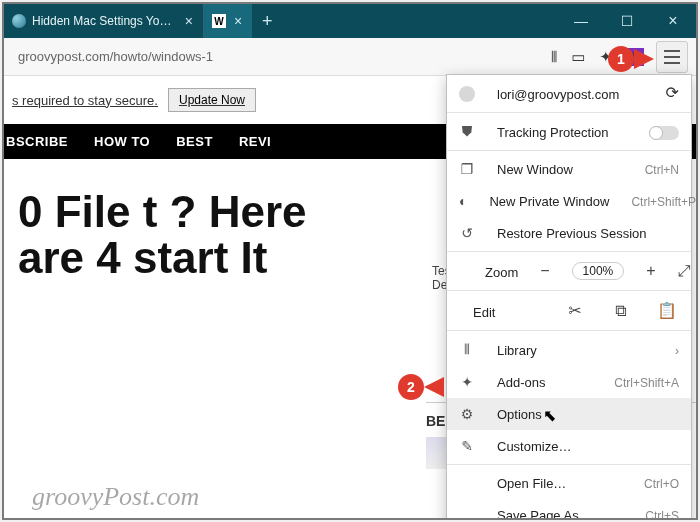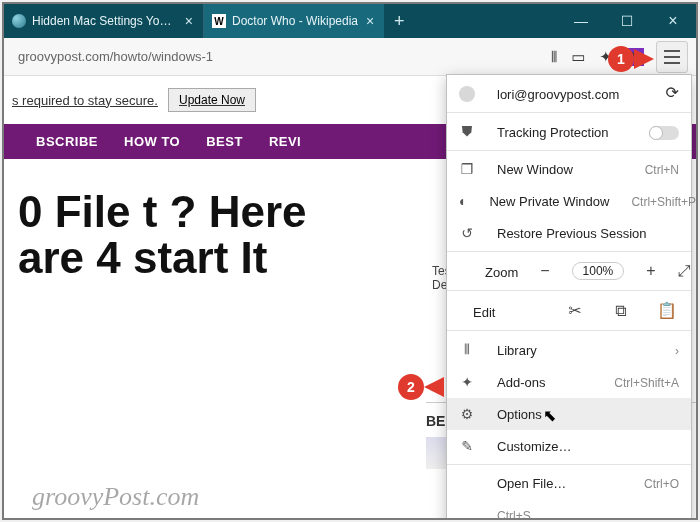--- a/index.html
+++ b/index.html
@@ -27,21 +27,21 @@
   .tb-icons { display: flex; gap: 14px; align-items: center; }
   .tb-icons span { font-size: 15px; color: #3a3a3a; }
   .onenote { width: 18px; height: 18px; background: #7b2fbf; color: #fff; display: inline-flex; align-items: center; justify-content: center; font-size: 11px; font-weight: bold; }
   .hamburger { width: 32px; height: 32px; display: flex; flex-direction: column; justify-content: center; gap: 4px; align-items: center; background: #f0f0f0; border: 1px solid #ccc; border-radius: 3px; }
   .hamburger i { width: 16px; height: 2px; background: #555; display: block; }
 
   
   .pagearea { position: absolute; left: 0; top: 72px; right: 0; bottom: 0; background: #fff; overflow: hidden; }
   .notice { font-size: 13px; color: #333; padding: 12px 8px; display: flex; align-items: center; gap: 10px; text-decoration: underline; }
   .notice button { background: #eee; border: 1px solid #aaa; padding: 4px 10px; font-size: 12px; }
-  .navbar { background: #701a75; color: #fff; display: flex; gap: 26px; padding: 10px 32px; font-size: 13px; font-weight: 600; letter-spacing: .5px; }
+  .navbar { background: #000000; color: #fff; display: flex; gap: 26px; padding: 10px 2px; font-size: 13px; font-weight: 600; letter-spacing: .5px; }
   .headline { padding: 30px 14px 10px; font-size: 44px; font-weight: 800; line-height: 1.05; color: #111; font-family: Arial, sans-serif; max-width: 380px; }
   .watermark { position: absolute; left: 28px; bottom: 6px; font-size: 26px; color: rgba(0,0,0,.35); font-style: italic; font-family: Georgia, serif; }
   .side { position: absolute; right: 0; top: 0; width: 270px; padding-top: 120px; font-size: 12px; color: #333; }
   .side .gauge { width: 60px; height: 60px; border-radius: 50%; background: radial-gradient(circle at 40% 40%, #6ad0e8, #063); border: 6px solid #222; margin-left: 20px; }
   .side .cap { margin: 8px 0 0 6px; font-size: 12px; color: #444; }
   .side .besto { margin-top: 110px; font-weight: 700; font-size: 14px; border-top: 1px solid #ccc; padding-top: 10px; }
   .side .thumb { width: 56px; height: 32px; background: linear-gradient(#dde, #eee); margin-top: 8px; }
 
   
   .menu { position: absolute; right: 4px; top: 70px; width: 246px; background: #fff; border: 1px solid #bfbfbf; box-shadow: 0 4px 14px rgba(0,0,0,.25); font-size: 13px; color: #222; z-index: 50; }
@@ -74,21 +74,20 @@
 <div class="frame">
 
   <div class="tabstrip">
     <div class="tab inactive">
       <span class="globe"></span>
       <span class="label">Hidden Mac Settings You Ca</span>
       <span class="close">×</span>
     </div>
     <div class="tab active">
       <span class="fav">W</span>
-      <span class="label">Doctor Who - Wikipedia</span>
       <span class="close">×</span>
     </div>
     <div class="newtab">+</div>
     <div class="win-controls">
       <div>—</div>
       <div>☐</div>
       <div class="wc-close">×</div>
     </div>
   </div>
 
@@ -196,20 +195,21 @@
       <span class="label">Customize…</span>
     </div>
     <div class="sep"></div>
     <div class="row">
       <span class="icon"></span>
       <span class="label">Open File…</span>
       <span class="hint">Ctrl+O</span>
     </div>
     <div class="row">
       <span class="icon"></span>
+      <span class="label">Save Page As…</span>
       <span class="hint">Ctrl+S</span>
     </div>
 
   </div>
 
   <div class="callout" style="right:42px; top:42px;">
     <div class="bubble">1</div>
     <div class="tail"></div>
   </div>
   <div class="callout flip" style="right:252px; top:370px;">

